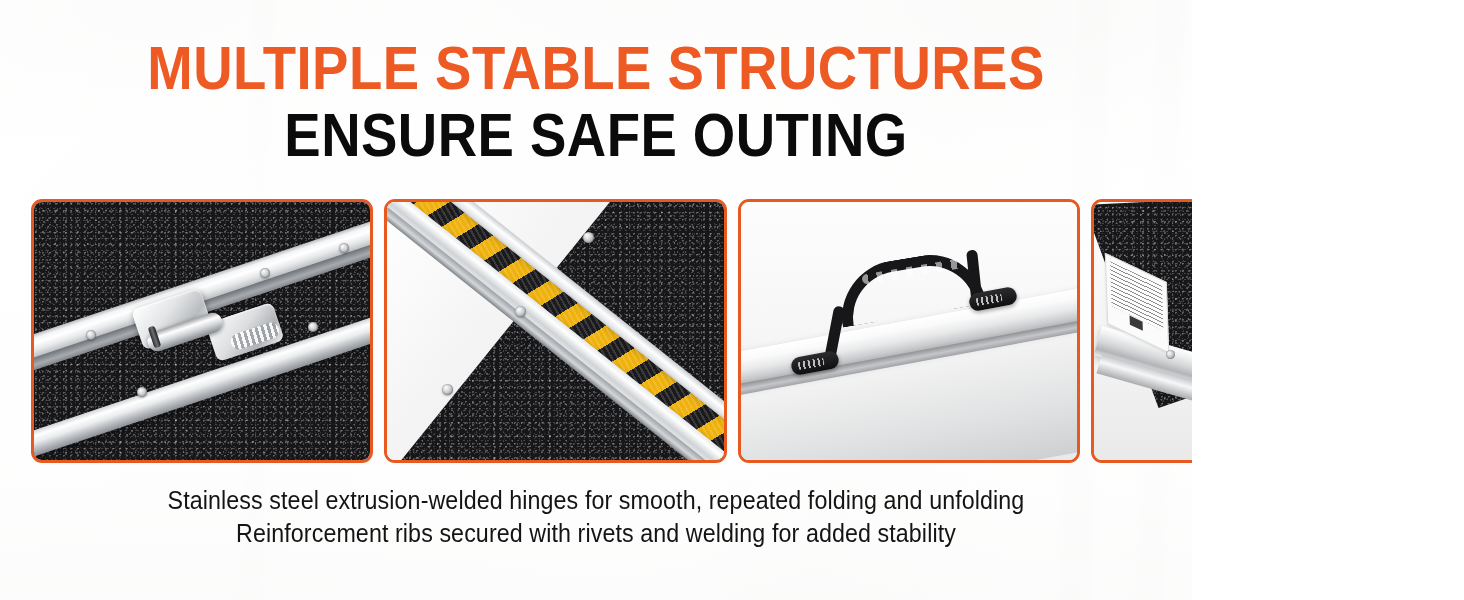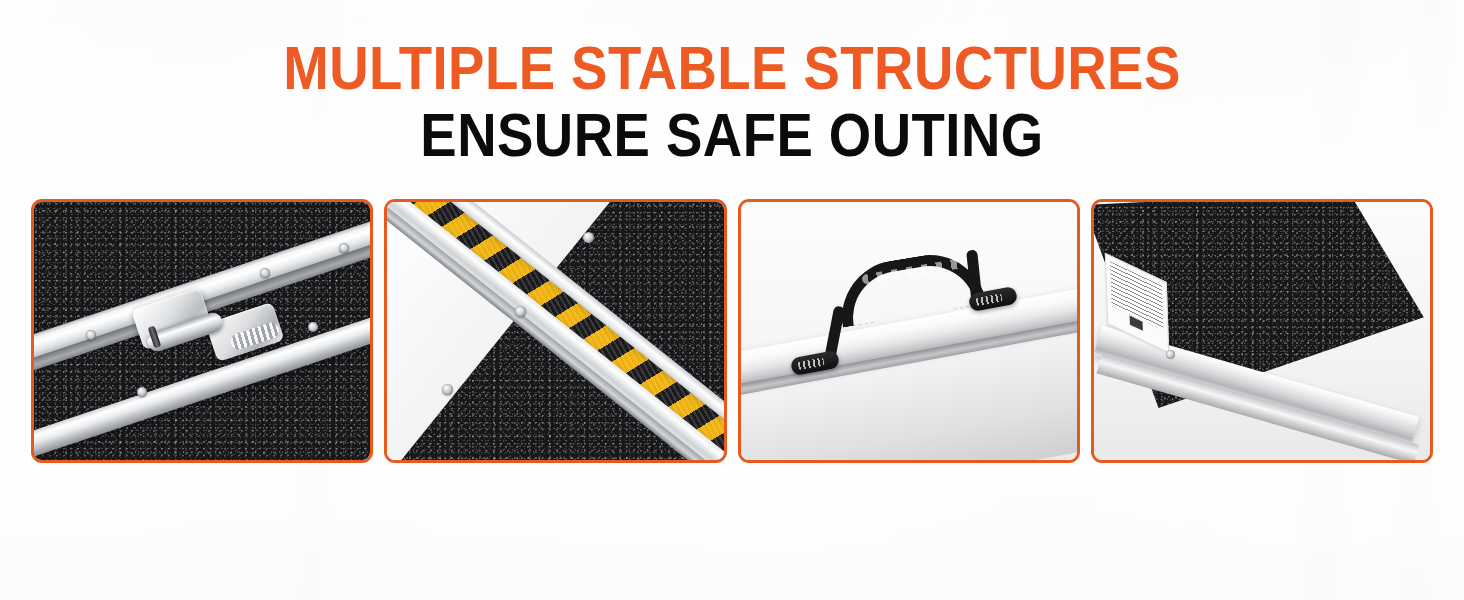--- a/index.html
+++ b/index.html
@@ -6,21 +6,21 @@
   * { margin:0; padding:0; box-sizing:border-box; }
 
   html,body{
     width:1464px; height:600px;
     overflow:hidden;
     font-family:"Liberation Sans", sans-serif;
   }
 
   #banner{
     position:relative;
-    width:1464px; height:600px;
+    width:1192px; height:600px;
     background:#fbfaf7;
     overflow:hidden;
   }
 
   
   .bg-photo{
     position:absolute; inset:0;
     background:
       
       linear-gradient(108deg, rgba(0,0,0,0) 60%, rgba(150,130,100,.05) 72%, rgba(0,0,0,0) 86%),
@@ -472,14 +472,18 @@
         <div class="grit surface"></div>
         <div class="frame-front"></div>
         <div class="frame-front2"></div>
         <div class="label"></div>
         <div class="bolt"></div>
       </div>
     </div>
 
   </div>
 
+  <div class="caption">
+    <div class="cap-line">Stainless steel extrusion-welded hinges for smooth, repeated folding and unfolding</div>
+    <div class="cap-line">Reinforcement ribs secured with rivets and welding for added stability</div>
+  </div>
 
 </div>
 
 </body></html>

